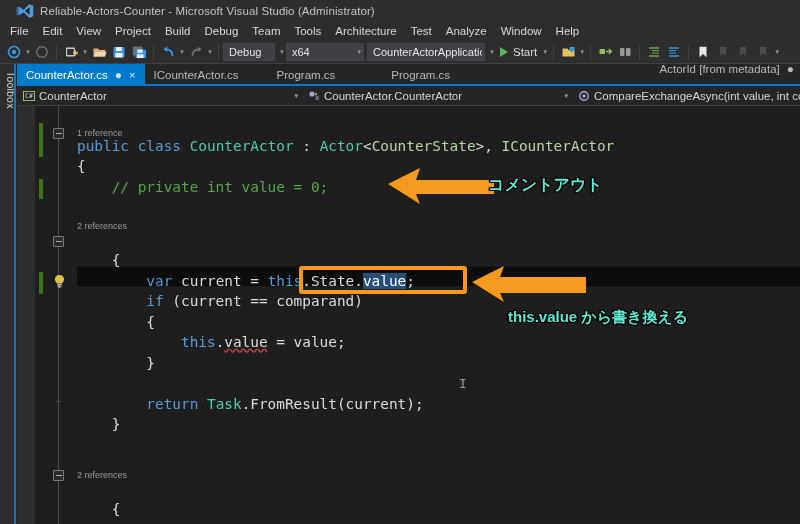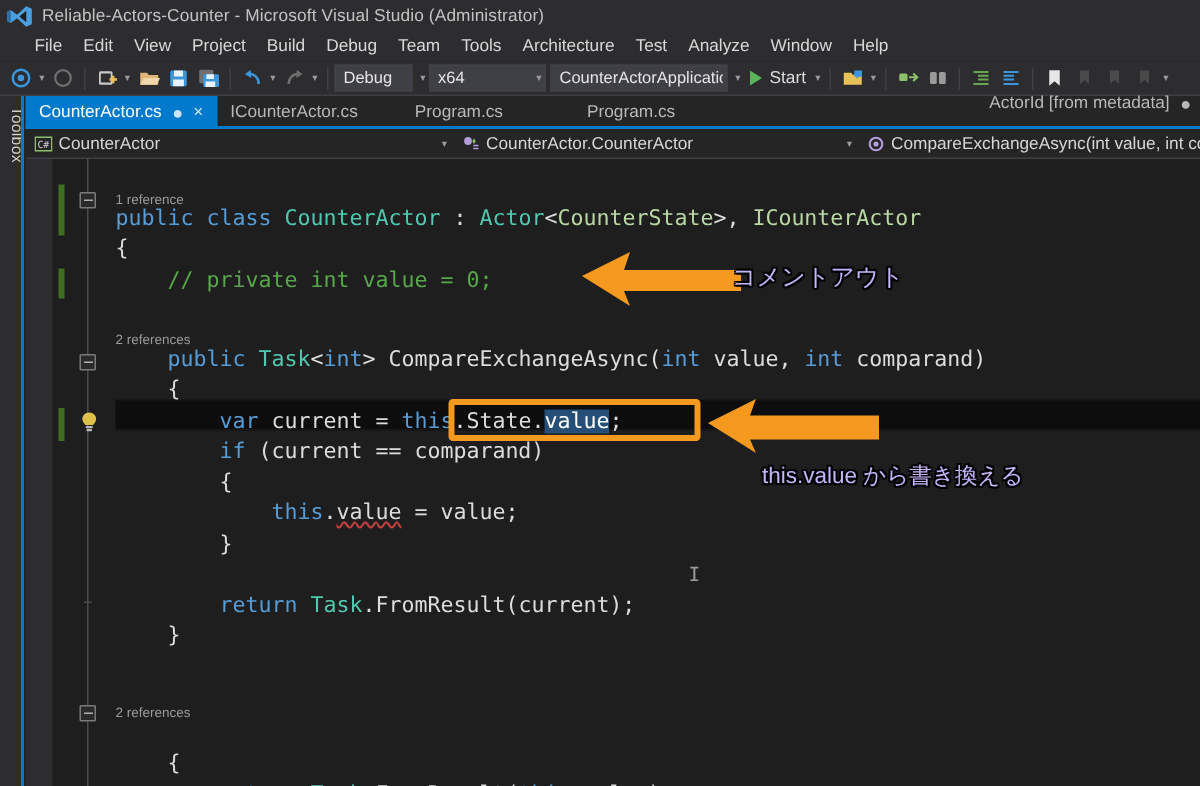--- a/index.html
+++ b/index.html
@@ -15,21 +15,21 @@
     background: #1e1e1e;
     color: #f1f1f1;
   }
 
   
   .titlebar {
     height: 22px;
     background: #2d2d30;
     display: flex;
     align-items: center;
-    padding-left: 4px;
+    padding-left: 16px;
     border-bottom: 0px solid #2d2d30;
   }
   .vs-logo {
     width: 18px; height: 16px;
     margin-right: 6px;
     position: relative;
     flex: none;
   }
   .vs-logo svg { display:block; }
   .title-text {
@@ -38,21 +38,21 @@
     letter-spacing: .1px;
     white-space: nowrap;
   }
 
   
   .menubar {
     height: 19px;
     background: #2d2d30;
     display: flex;
     align-items: center;
-    padding-left: 16px;
+    padding-left: 3px;
   }
   .menu-item {
     font-size: 11.5px;
     color: #d8d8d8;
     padding: 1px 7px 2px 7px;
     white-space: nowrap;
     cursor: default;
   }
 
   
@@ -284,23 +284,23 @@
     font-size: 13px; color:#9a9a9a;
   }
 
   
   .anno-layer {
     position:absolute; top:0; left:0; width:800px; height:524px;
     pointer-events:none;
   }
   .anno-text {
     position: absolute;
-    color: #c4b5fd;
+    color: #5eead4;
     font-family: "Liberation Sans", sans-serif;
-    font-weight: normal;
+    font-weight: bold;
     white-space: nowrap;
     text-shadow:
       -1.2px -1.2px 0 #000, 1.2px -1.2px 0 #000,
       -1.2px  1.2px 0 #000, 1.2px  1.2px 0 #000,
        0 -1.4px 0 #000, 0 1.4px 0 #000,
       -1.4px 0 0 #000, 1.4px 0 0 #000;
   }
   .anno-box {
     position: absolute;
     border: 4px solid #f59a1e;
@@ -586,21 +586,20 @@
           <div class="reftag" style="top:17px;">1 reference</div>
 
           <div class="codeline" style="top:30px;"><span class="kw">public</span> <span class="kw">class</span> <span class="typ">CounterActor</span> : <span class="typ">Actor</span><span class="pln">&lt;</span><span class="iface">CounterState</span><span class="pln">&gt;</span>, <span class="iface">ICounterActor</span></div>
 
           <div class="codeline" style="top:50px;">{</div>
 
           <div class="codeline cmt" style="top:71px;">    // private int value = 0;</div>
 
           <div class="reftag" style="top:110px;">2 references</div>
 
-          <div class="codeline" style="top:124px;">    <span class="kw">public</span> <span class="typ">Task</span><span class="pln">&lt;</span><span class="kw">int</span><span class="pln">&gt;</span> <span class="mth">CompareExchangeAsync</span>(<span class="kw">int</span> value, <span class="kw">int</span> comparand)</div>
 
           <div class="codeline" style="top:144px;">    {</div>
 
           <div class="codeline" style="top:185px;">        <span class="kw">if</span> (current == comparand)</div>
 
           <div class="codeline" style="top:165px;">        <span class="kw">var</span> current = <span class="kw">this</span>.State.<span class="sel">value</span>;</div>
 
           <div class="codeline" style="top:206px;">        {</div>
 
           <div class="codeline" style="top:226px;">            <span class="kw">this</span>.<span class="squiggle">value</span> = value;</div>

